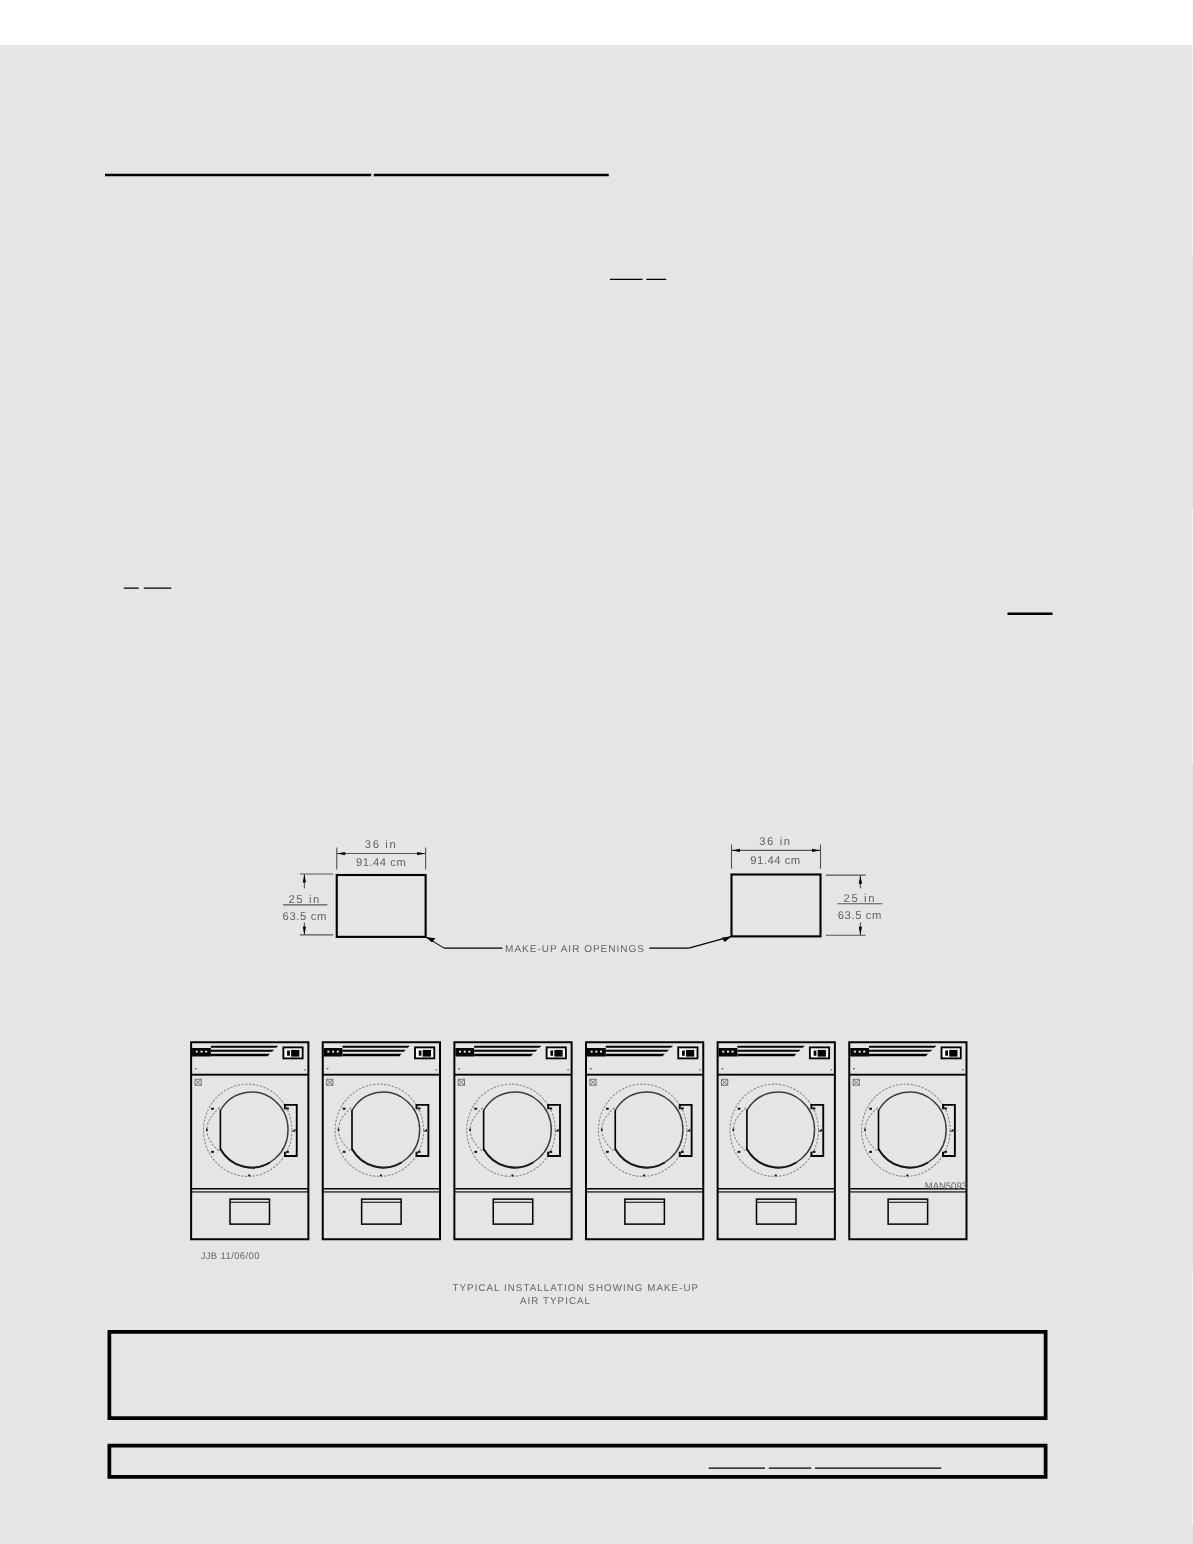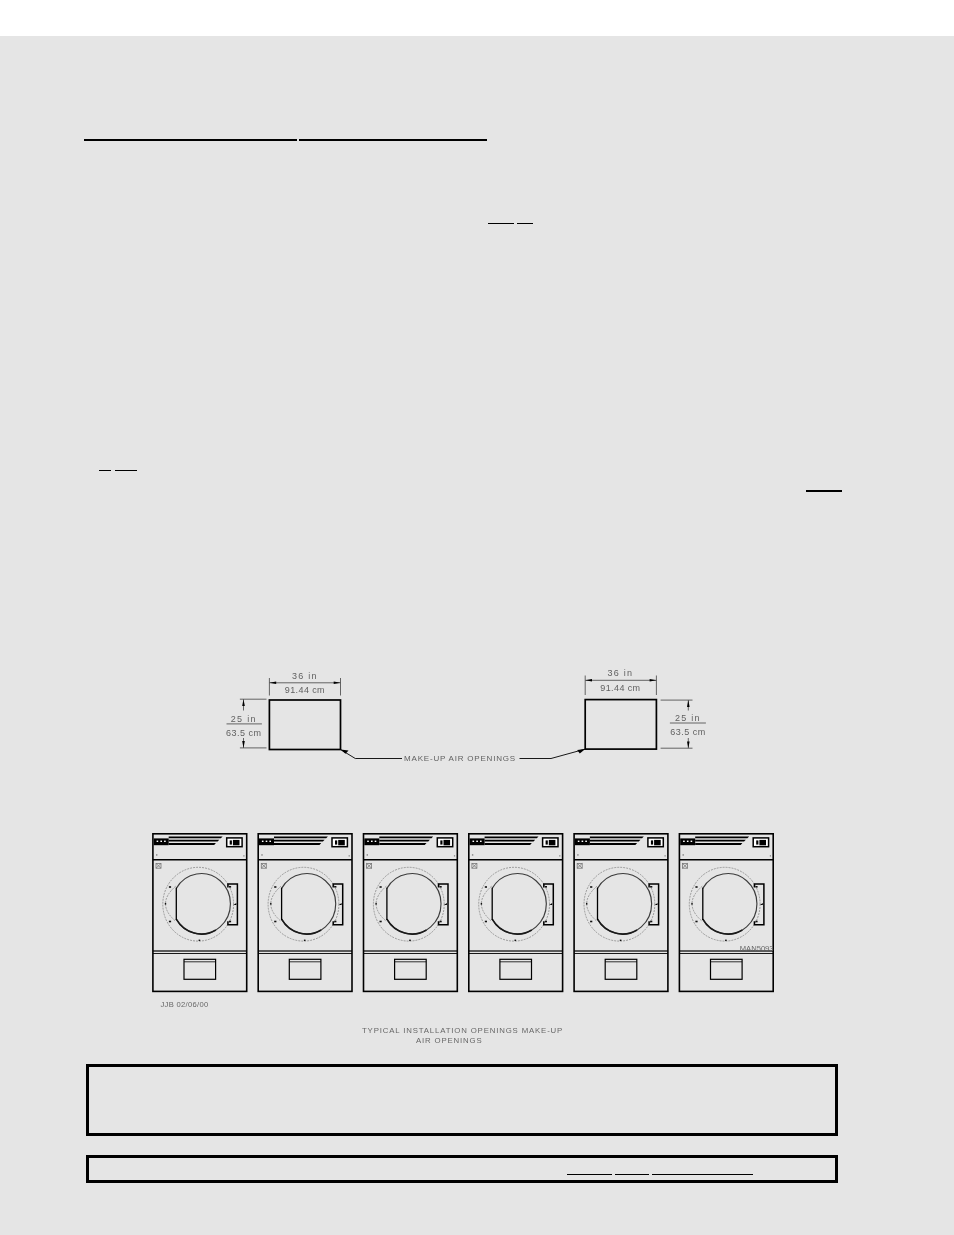--- a/index.html
+++ b/index.html
@@ -171,27 +171,27 @@
 
     <use href="#dryer" x="362.7" y="797"></use>
 
     <use href="#dryer" x="468.0" y="797"></use>
 
     <use href="#dryer" x="573.3" y="797"></use>
 
     <use href="#dryer" x="678.6" y="797"></use>
   </svg>
 
-  <div class="cadtext" style="left:160.5px;top:963.5px;font-size:7.6px;letter-spacing:0.3px;">JJB 02/06/00</div>
+  <div class="cadtext" style="left:160.5px;top:963.5px;font-size:7.6px;letter-spacing:0.3px;">JJB 11/06/00</div>
 
   <div class="cadtext" style="left:739.8px;top:908px;font-size:7.6px;letter-spacing:0px;">MAN5093</div>
 
-  <div class="cadtext" style="left:362px;top:990px;font-size:7.8px;letter-spacing:0.85px;">TYPICAL INSTALLATION OPENINGS MAKE-UP</div>
-
-  <div class="cadtext" style="left:416px;top:999.8px;font-size:7.8px;letter-spacing:0.85px;">AIR OPENINGS</div>
+  <div class="cadtext" style="left:362px;top:990px;font-size:7.8px;letter-spacing:0.85px;">TYPICAL INSTALLATION SHOWING MAKE-UP</div>
+
+  <div class="cadtext" style="left:416px;top:999.8px;font-size:7.8px;letter-spacing:0.85px;">AIR TYPICAL</div>
 
   <div style="position:absolute;left:85.9px;top:1027.8px;width:752px;height:72.5px;border:3.6px solid #000;box-sizing:border-box;"></div>
 
   <div style="position:absolute;left:85.9px;top:1118.9px;width:752.1px;height:28.6px;border:3.4px solid #000;box-sizing:border-box;"></div>
 
   <div class="ln" style="left:566.7px;top:1137.7px;width:45.3px;height:1.4px;"></div>
 
   <div class="ln" style="left:614.8px;top:1137.7px;width:34px;height:1.4px;"></div>
 
   <div class="ln" style="left:652.4px;top:1137.7px;width:100.5px;height:1.4px;"></div>

